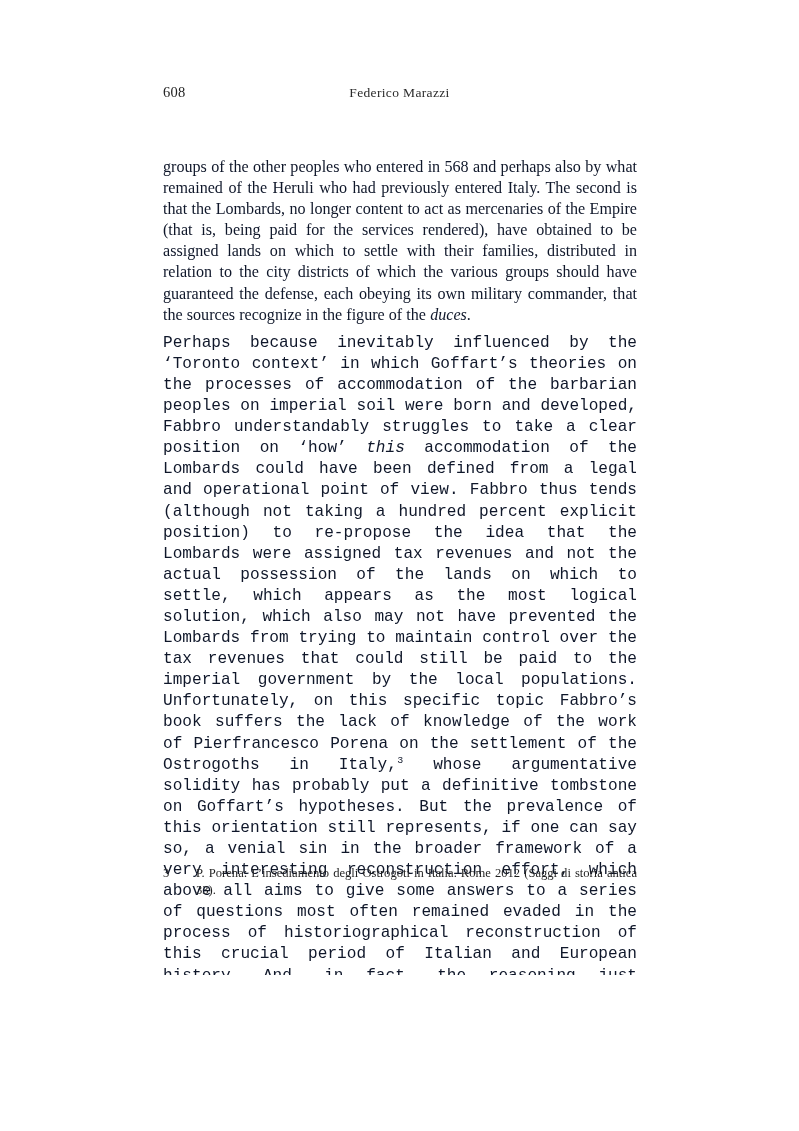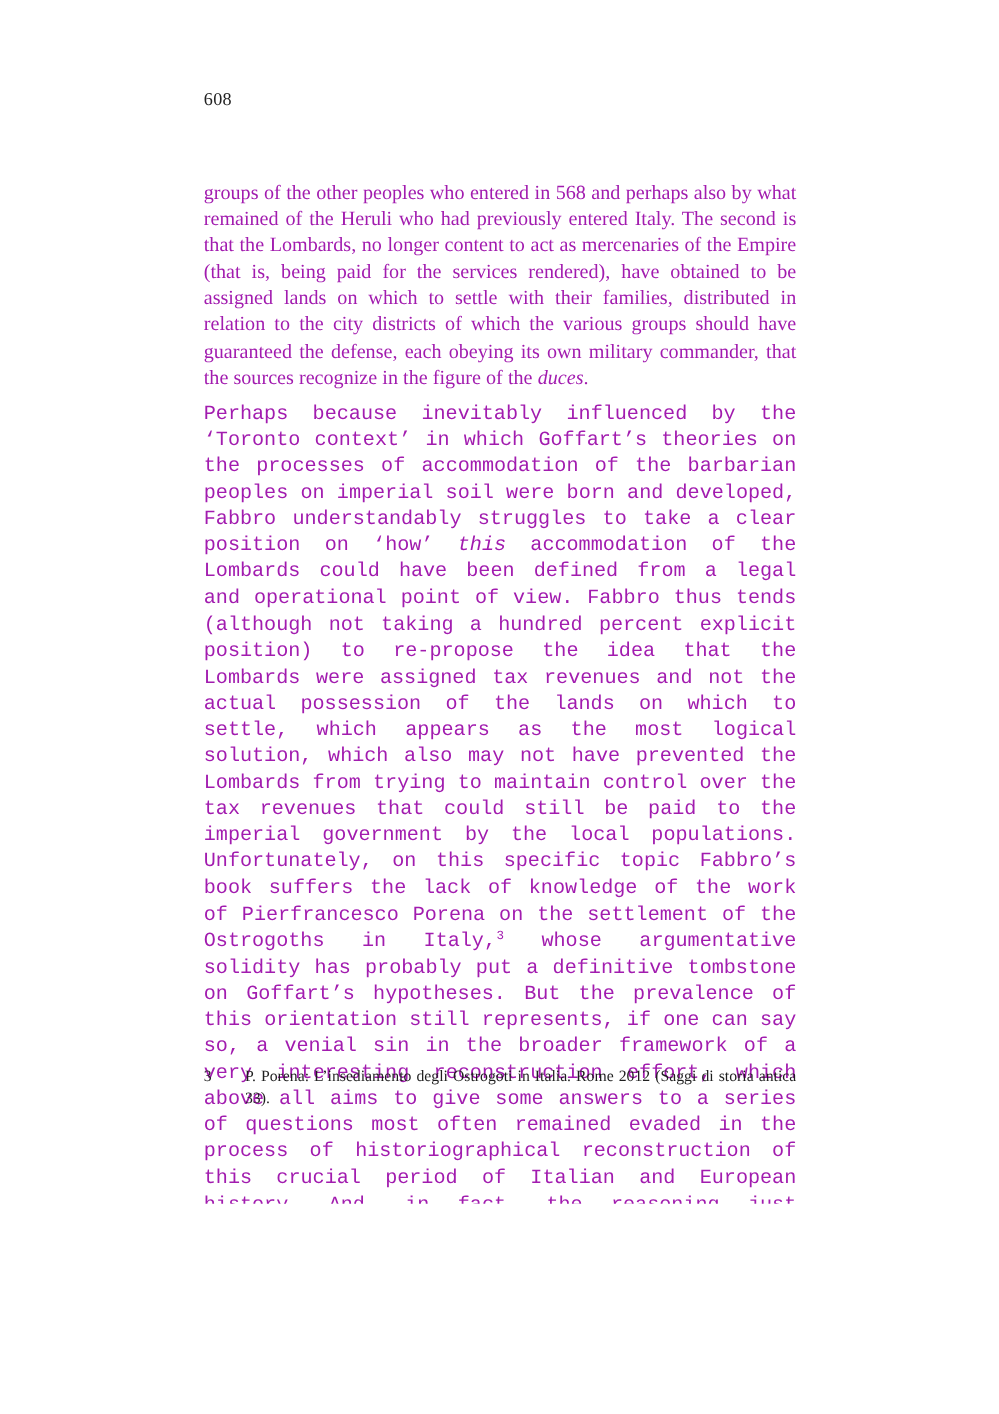--- a/index.html
+++ b/index.html
@@ -5,21 +5,21 @@
   html, body {
     margin: 0;
     padding: 0;
     background: #ffffff;
   }
   .page {
     position: relative;
     width: 799px;
     height: 959px;
     background: #ffffff;
-    margin: 4px auto;
+    margin: 16px auto;
     overflow: hidden;
     font-family: "Liberation Serif", "DejaVu Serif", serif;
     color: #1c1c1c;
     -webkit-font-smoothing: antialiased;
   }
 
   
   .running-head {
     position: absolute;
     top: 68px;
@@ -52,21 +52,21 @@
     top: 140px;
     left: 163px;
     width: 474px;
   }
   .para {
     margin: 0 0 8px 0;
     font-size: 16.1px;
     line-height: 21.1px;
     text-align: justify;
     text-justify: inter-word;
-    color: #a21caf;
+    color: #0f172a;
     word-spacing: 0.1px;
     hyphens: manual;
   }
   .para:last-child { margin-bottom: 0; font-family: Liberation Mono, monospace; }
   .para i, .para em { font-style: italic; }
   sup.fnref {
     font-size: 0.62em;
     vertical-align: 0.52em;
     line-height: 0;
     padding-left: 0.4px;
@@ -96,20 +96,21 @@
     text-align: left;
   }
 </style>
 </head>
 <body>
 
 <div class="page">
 
   <div class="running-head">
     <span class="folio">608</span>
+    <span class="head-title">Federico Marazzi</span>
   </div>
 
   <div class="textblock" id="body-text-block">
       <p class="para"><span>groups of the other peoples who entered in 568 and perhaps also by what remained of the Heruli who had previously entered Italy. The second is that the Lombards, no longer content to act as mercenaries of the Empire (that is, being paid for the services rendered), have obtained to be assigned lands on which to settle with their families, distributed in relation to the city districts of which the various groups should have guaranteed the defense, each obeying its own military commander, that the sources recognize in the figure of the </span><em>duces</em><span>.</span></p>
       <p class="para"><span>Perhaps because inevitably influenced by the ‘Toronto context’ in which Goffart’s theories on the processes of accommodation of the barbarian peoples on imperial soil were born and developed, Fabbro understandably struggles to take a clear position on ‘how’ </span><em>this</em><span> accommodation of the Lombards could have been defined from a legal and operational point of view. Fabbro thus tends (although not taking a hundred percent explicit position) to re-propose the idea that the Lombards were assigned tax revenues and not the actual possession of the lands on which to settle, which appears as the most logical solution, which also may not have prevented the Lombards from trying to maintain control over the tax revenues that could still be paid to the imperial government by the local populations. Unfortunately, on this specific topic Fabbro’s book suffers the lack of knowledge of the work of Pierfrancesco Porena on the settlement of the Ostrogoths in Italy,</span><sup class="fnref">3</sup><span> whose argumentative solidity has probably put a definitive tombstone on Goffart’s hypotheses. But the prevalence of this orientation still represents, if one can say so, a venial sin in the broader framework of a very interesting reconstruction effort, which above all aims to give some answers to a series of questions most often remained evaded in the process of historiographical reconstruction of this crucial period of Italian and European history. And, in fact, the reasoning just mentioned here all starts from the observation, which Fabbro appropriately highlights very well, that for about seven/eight years starting from 568, the sources (all sources) do not report any actual imperial reaction to the entry of the Lombards on Italian soil. And logic suggests that this can only mean that such entry was at least negotiated with, if not encouraged, by the imperial government itself.</span></p>
     </div>
 
   <div class="footnotes" id="footnote-area">
       <div class="footnote"><span class="fn-num">3</span><span>P. Porena: L’insediamento degli Ostrogoti in Italia. Rome 2012 (Saggi di storia antica 33).</span></div>
     </div>

